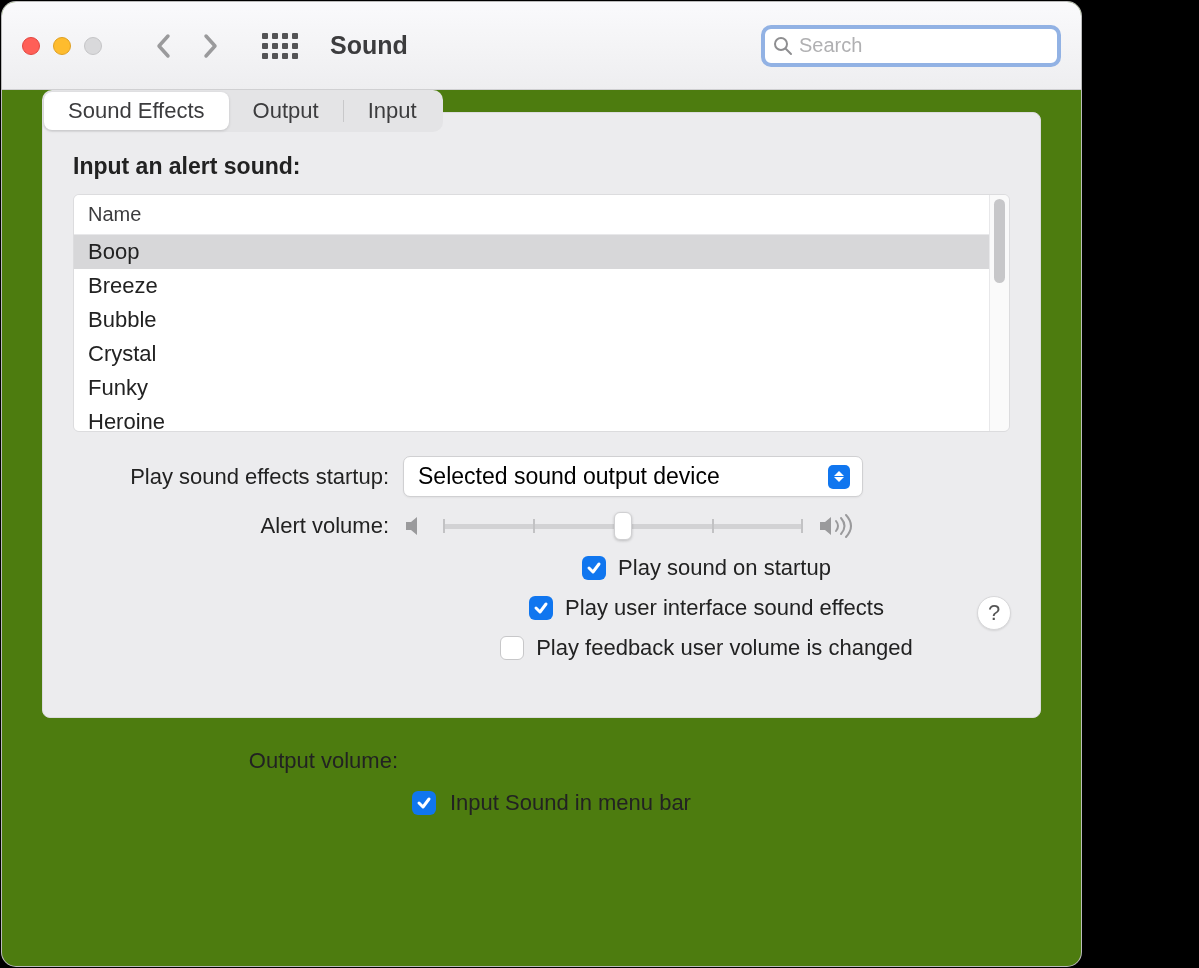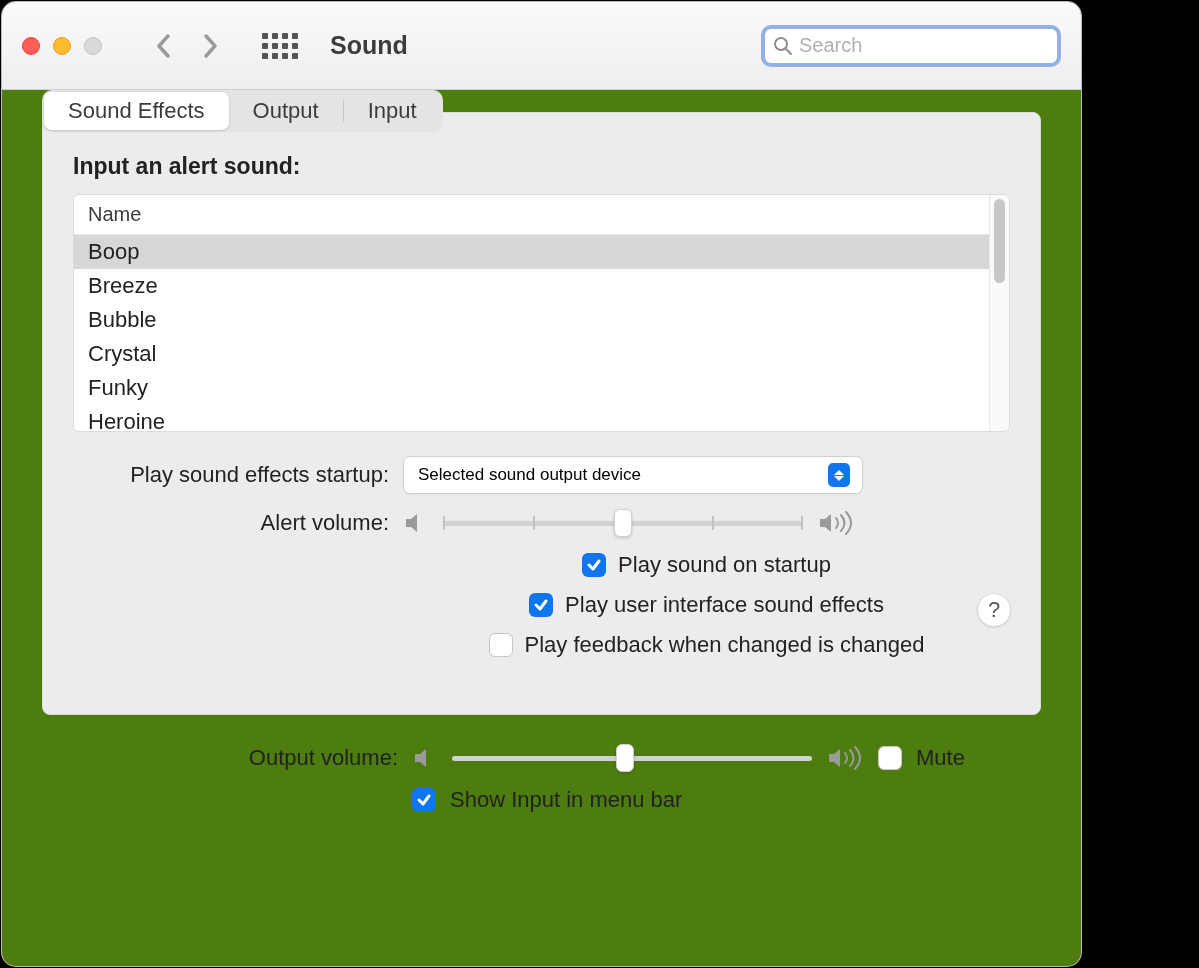--- a/index.html
+++ b/index.html
@@ -41,21 +41,21 @@
 .listbody { height: 196px; overflow: hidden; }
 .listrow { padding: 4px 14px; font-size: 22px; color: #222; }
 .listrow.selected { background: #d7d7d9; }
 .scrollbar { width: 20px; background: #fafafa; border-left: 1px solid #e8e8ea; position: relative; }
 .scrollthumb { position: absolute; top: 4px; left: 4px; right: 4px; height: 84px; background: #c7c7c9; border-radius: 6px; }
 
 .row { display: flex; align-items: center; margin-bottom: 16px; }
 .label { width: 330px; text-align: right; padding-right: 14px; font-size: 22px; color: #222; }
 .controlcol { flex: 1; display: flex; align-items: center; gap: 14px; }
 
-.popup { background: #fff; border: 1px solid #d0d0d2; border-radius: 7px; display: flex; align-items: center; padding: 6px 12px 6px 14px; font-size: 17px; gap: 12px; box-shadow: 0 1px 2px rgba(0,0,0,.05); }
+.popup { background: #fff; border: 1px solid #d0d0d2; border-radius: 7px; display: flex; align-items: center; padding: 6px 12px 6px 14px; font-size: 23px; gap: 12px; box-shadow: 0 1px 2px rgba(0,0,0,.05); }
 .popup .popuptext { flex: 1; white-space: nowrap; }
 .stepper { width: 22px; height: 24px; background: #1076ef; border-radius: 5px; display: flex; flex-direction: column; align-items: center; justify-content: center; gap: 1px; }
 .stepper .car { width: 0; height: 0; border-left: 5px solid transparent; border-right: 5px solid transparent; }
 .stepper .up { border-bottom: 5px solid #fff; }
 .stepper .down { border-top: 5px solid #fff; }
 
 .slider { position: relative; flex: 1; max-width: 360px; height: 24px; display: flex; align-items: center; }
 .track { position: absolute; left: 0; right: 0; height: 5px; background: #d2d2d4; border-radius: 3px; }
 .ticks { position: absolute; left: 0; right: 0; height: 14px; display: flex; justify-content: space-between; }
 .tick { width: 2px; height: 14px; background: #c2c2c4; }
@@ -202,57 +202,40 @@
           <div class="checkline">
             <div class="checkbox checked">
               <svg width="16" height="16" viewBox="0 0 16 16" fill="none" stroke-width="3" stroke-linecap="round" stroke-linejoin="round">
                   <polyline points="3,8 7,12 13,4"></polyline>
                 </svg>
             </div>
             <span>Play user interface sound effects</span>
           </div>
           <div class="checkline">
             <div class="checkbox unchecked"></div>
-            <span>Play feedback when changed is changed</span>
+            <span>Play feedback user volume is changed</span>
           </div>
         </div>
         <div class="helpbtn">
           <span>?</span>
         </div>
       </div>
     </div>
 
     <div class="bottom">
       <div class="row">
         <div class="label">Output volume:</div>
-        <div class="controlcol">
-          <svg class="speakericon" width="26" height="26" viewBox="0 0 26 26">
-              <path d="M3 9 L8 9 L14 4 L14 22 L8 17 L3 17 Z" fill="#9a9a9c"></path>
-            </svg>
-          <div class="slider">
-            <div class="track"></div>
-            <div class="thumb" style="left:48%"></div>
-          </div>
-          <svg class="speakericon" width="38" height="26" viewBox="0 0 38 26">
-              <path d="M3 9 L8 9 L14 4 L14 22 L8 17 L3 17 Z" fill="#9a9a9c"></path>
-              <path d="M19 8 Q23 13 19 18" fill="none" stroke="#9a9a9c" stroke-width="2" stroke-linecap="round"></path>
-              <path d="M24 5 Q31 13 24 21" fill="none" stroke="#9a9a9c" stroke-width="2" stroke-linecap="round"></path>
-              <path d="M29 2 Q39 13 29 24" fill="none" stroke="#9a9a9c" stroke-width="2" stroke-linecap="round"></path>
-            </svg>
-          <div class="checkbox unchecked"></div>
-          <span style="font-size:22px;color:#222;">Mute</span>
-        </div>
       </div>
 
       <div class="row">
         <div class="label"></div>
         <div class="controlcol">
           <div class="checkbox checked">
             <svg width="16" height="16" viewBox="0 0 16 16" fill="none" stroke-width="3" stroke-linecap="round" stroke-linejoin="round">
                 <polyline points="3,8 7,12 13,4"></polyline>
               </svg>
           </div>
-          <span style="font-size:22px;color:#222;">Show Input in menu bar</span>
+          <span style="font-size:22px;color:#222;">Input Sound in menu bar</span>
         </div>
       </div>
     </div>
   </div>
 </div>
 
 </body></html>

